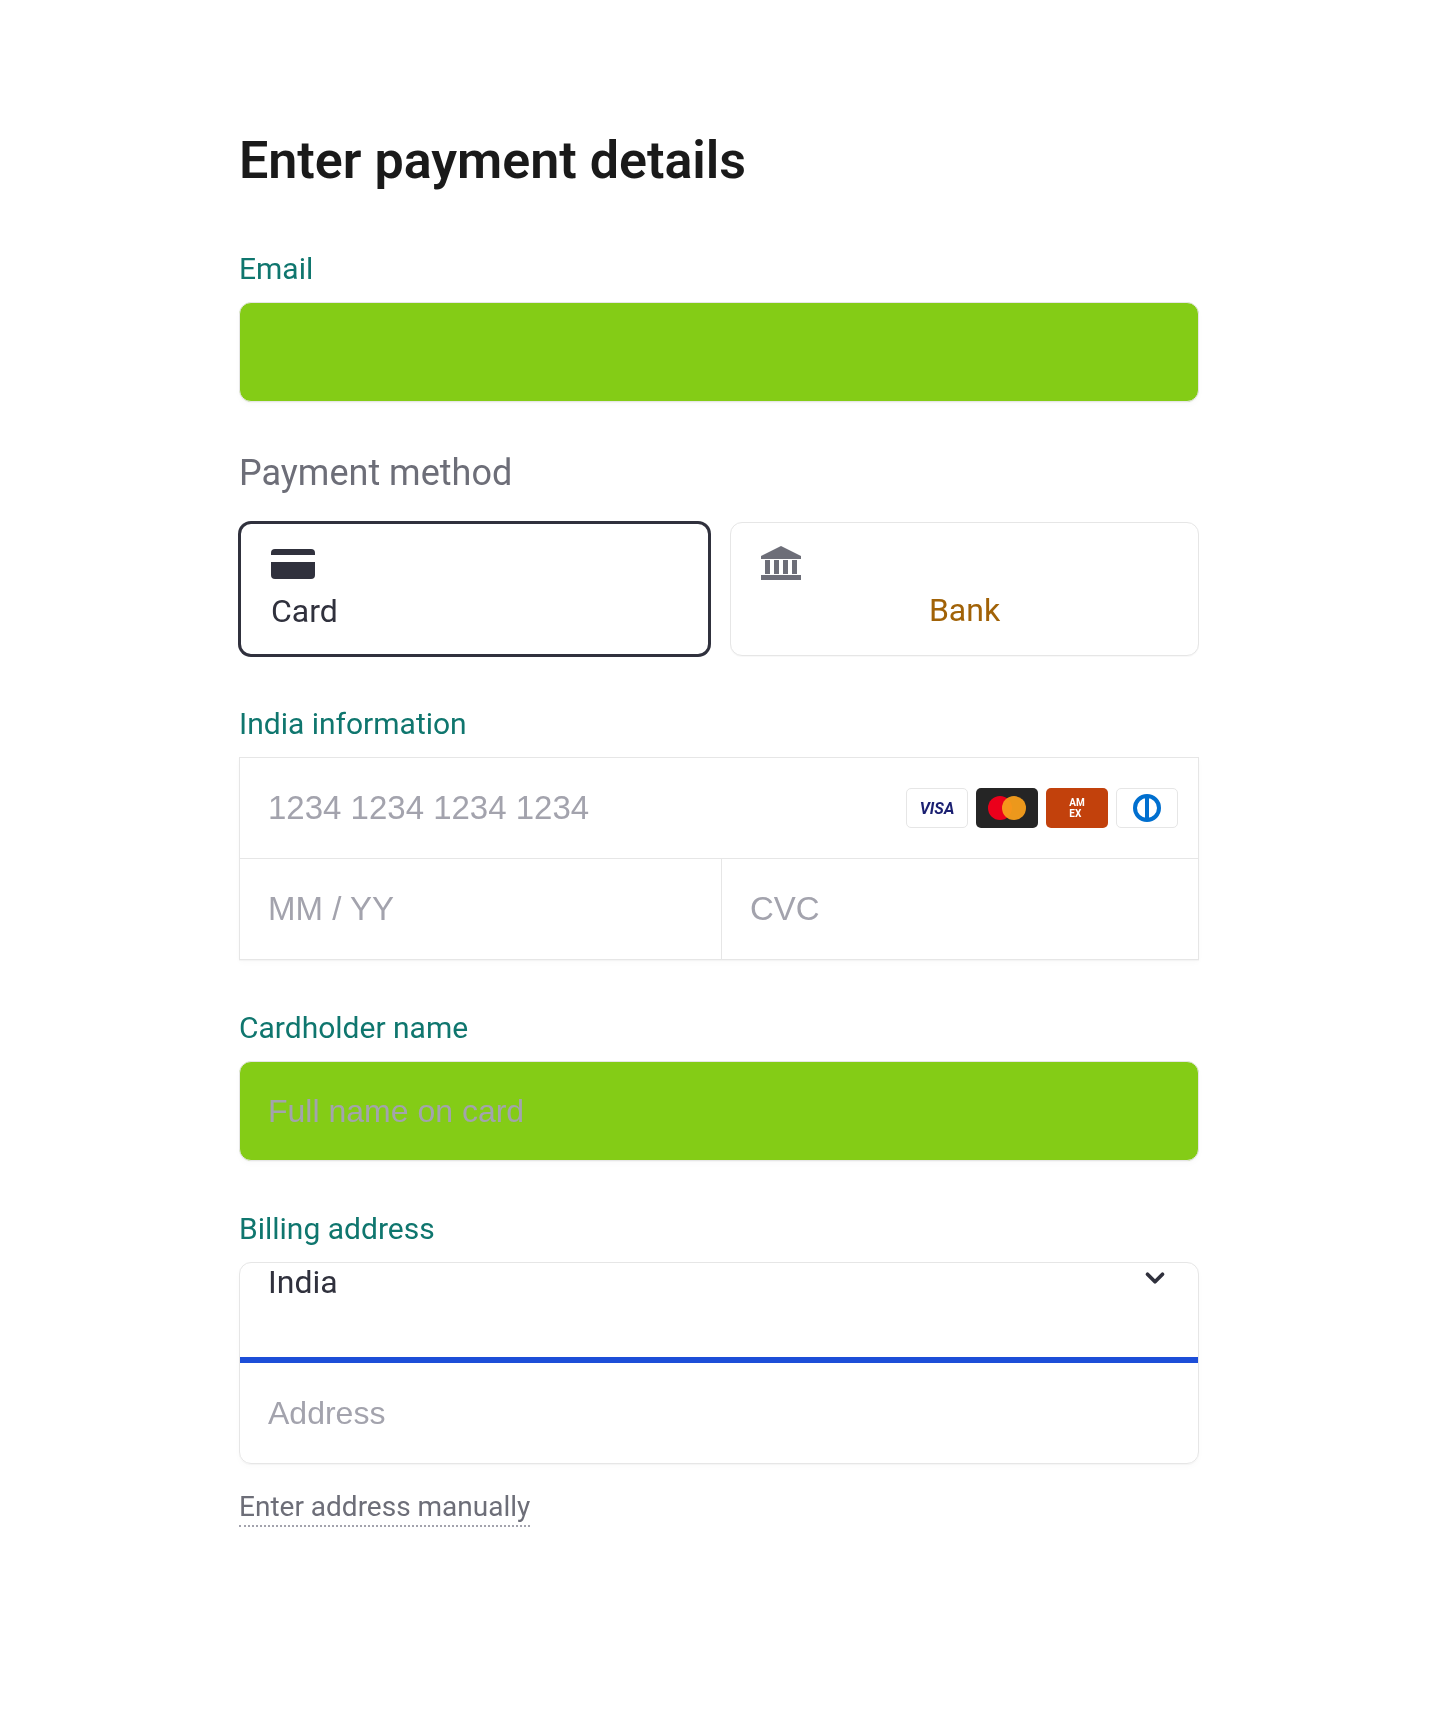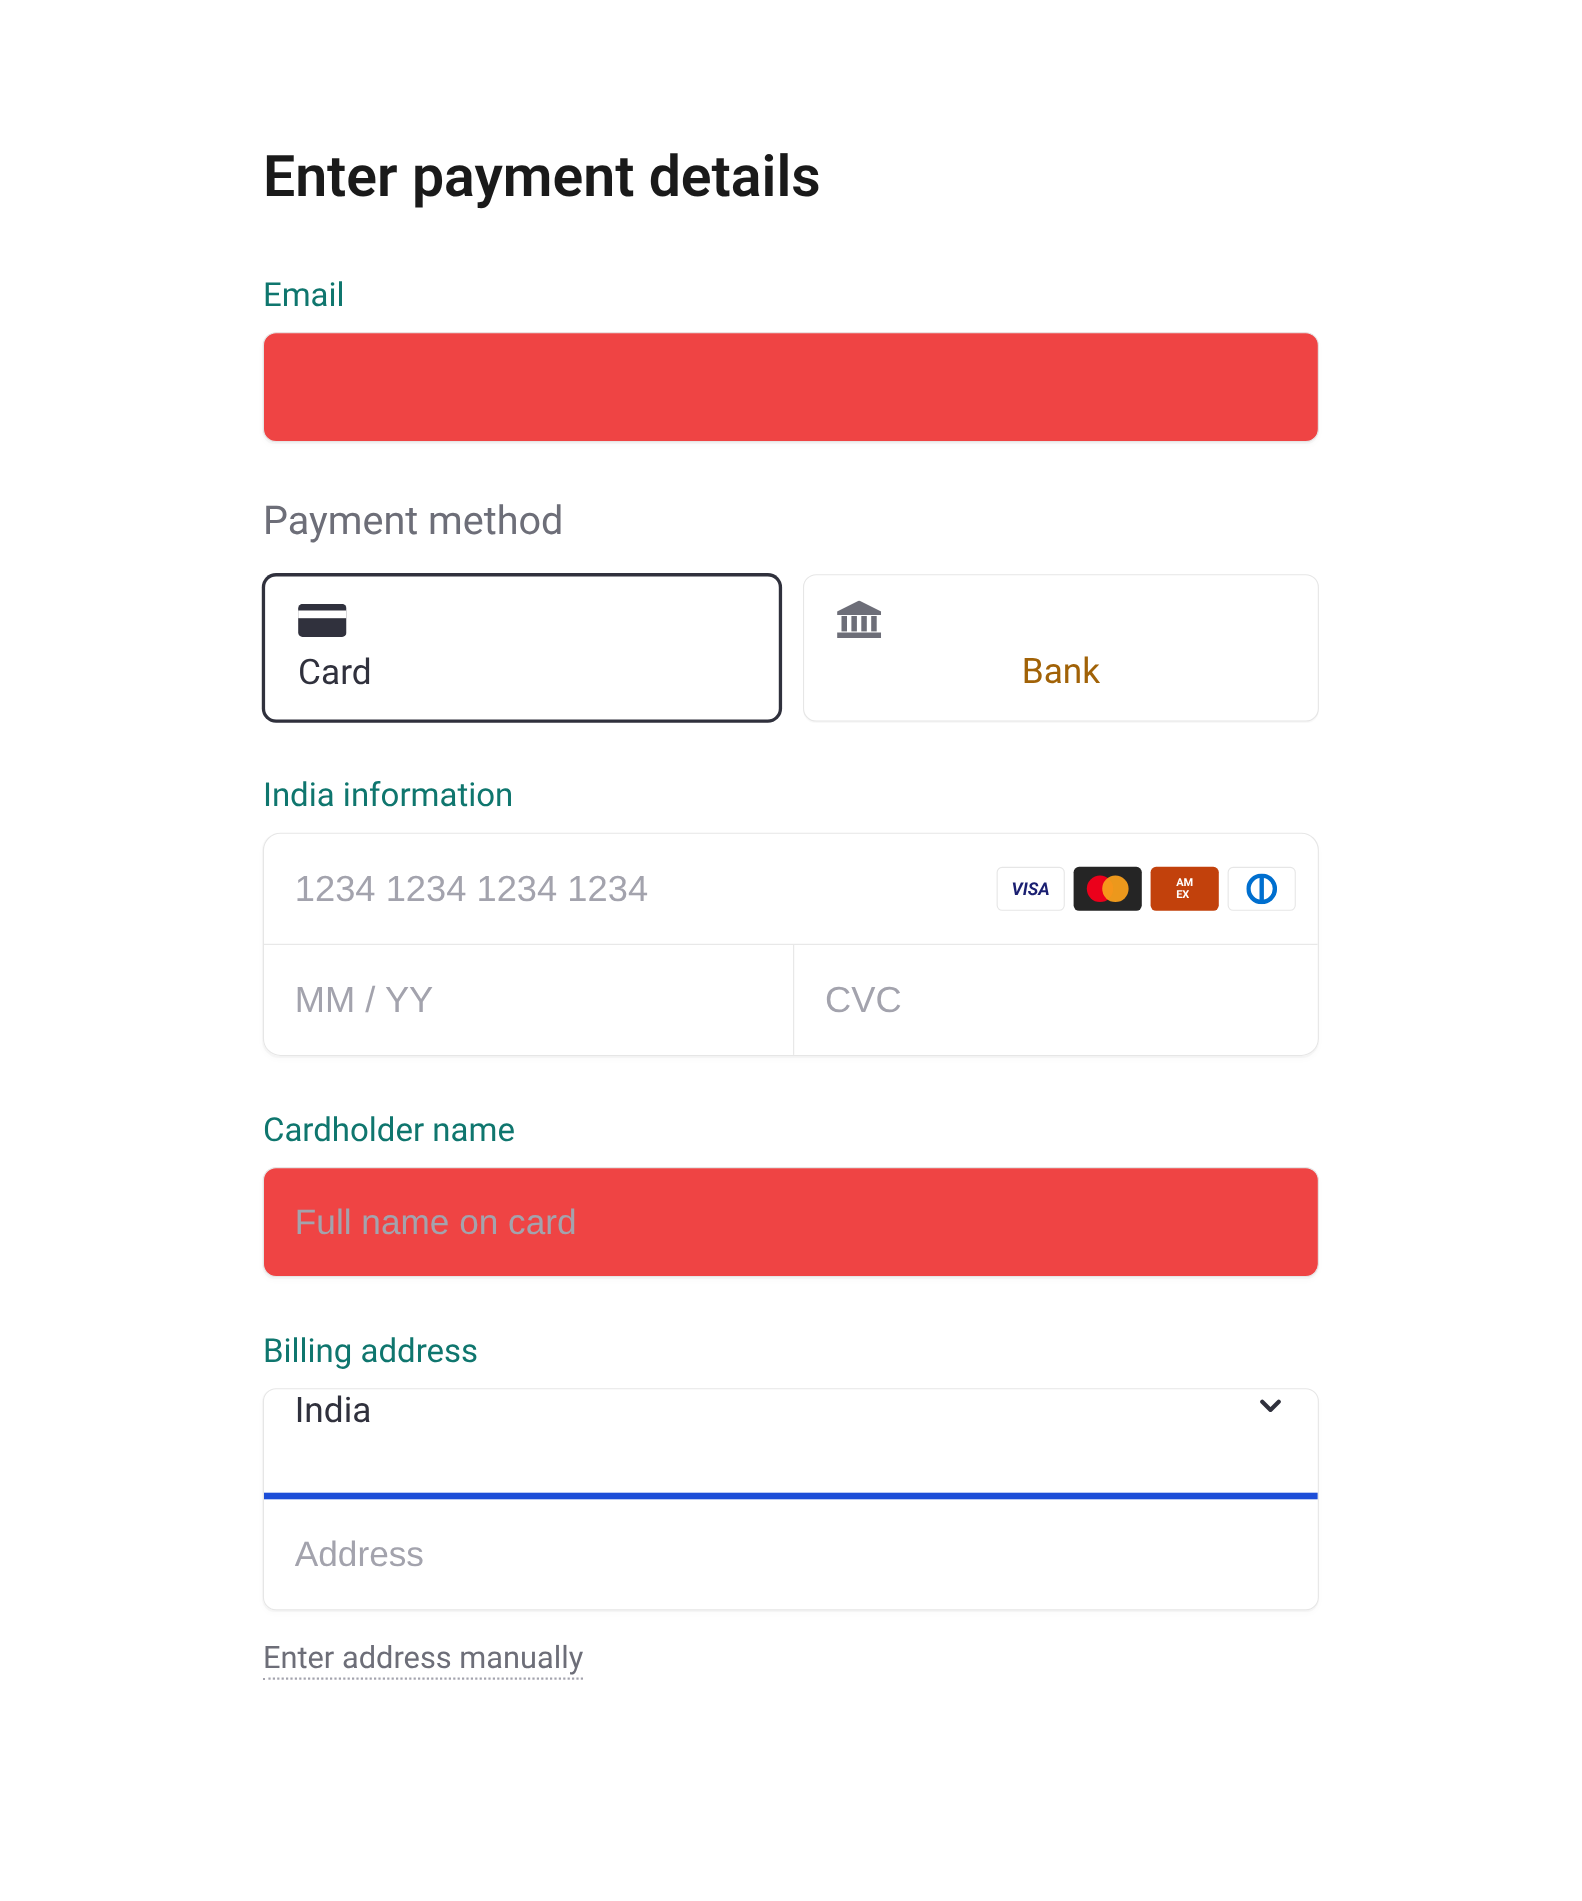--- a/index.html
+++ b/index.html
@@ -42,21 +42,21 @@
       font-weight: 400;
     }
     .text-input {
       width: 100%;
       height: 100px;
       border: 1px solid #e6e6e6;
       border-radius: 12px;
       padding: 0 28px;
       font-size: 32px;
       color: #30313d;
-      background: #ef4444;
+      background: #84cc16;
       box-shadow: 0 1px 1px rgba(0,0,0,0.03), 0 3px 6px rgba(0,0,0,0.02);
     }
     .text-input::placeholder {
       color: #a3a3ad;
     }
     .method-row {
       display: flex;
       gap: 20px;
     }
     .method-option {
@@ -81,21 +81,21 @@
     .method-label {
       font-size: 32px;
       color: #30313d;
     }
     .method-option:not(.selected) .method-label {
       color: #a16207;
       text-align: center;
     }
     .card-input-group {
       border: 1px solid #e6e6e6;
-      border-radius: 16px;
+      border-radius: 0;
       overflow: hidden;
       box-shadow: 0 1px 1px rgba(0,0,0,0.03), 0 3px 6px rgba(0,0,0,0.02);
     }
     .card-number-row {
       display: flex;
       align-items: center;
       border-bottom: 1px solid #e6e6e6;
       padding-right: 20px;
     }
     .card-number-input {

